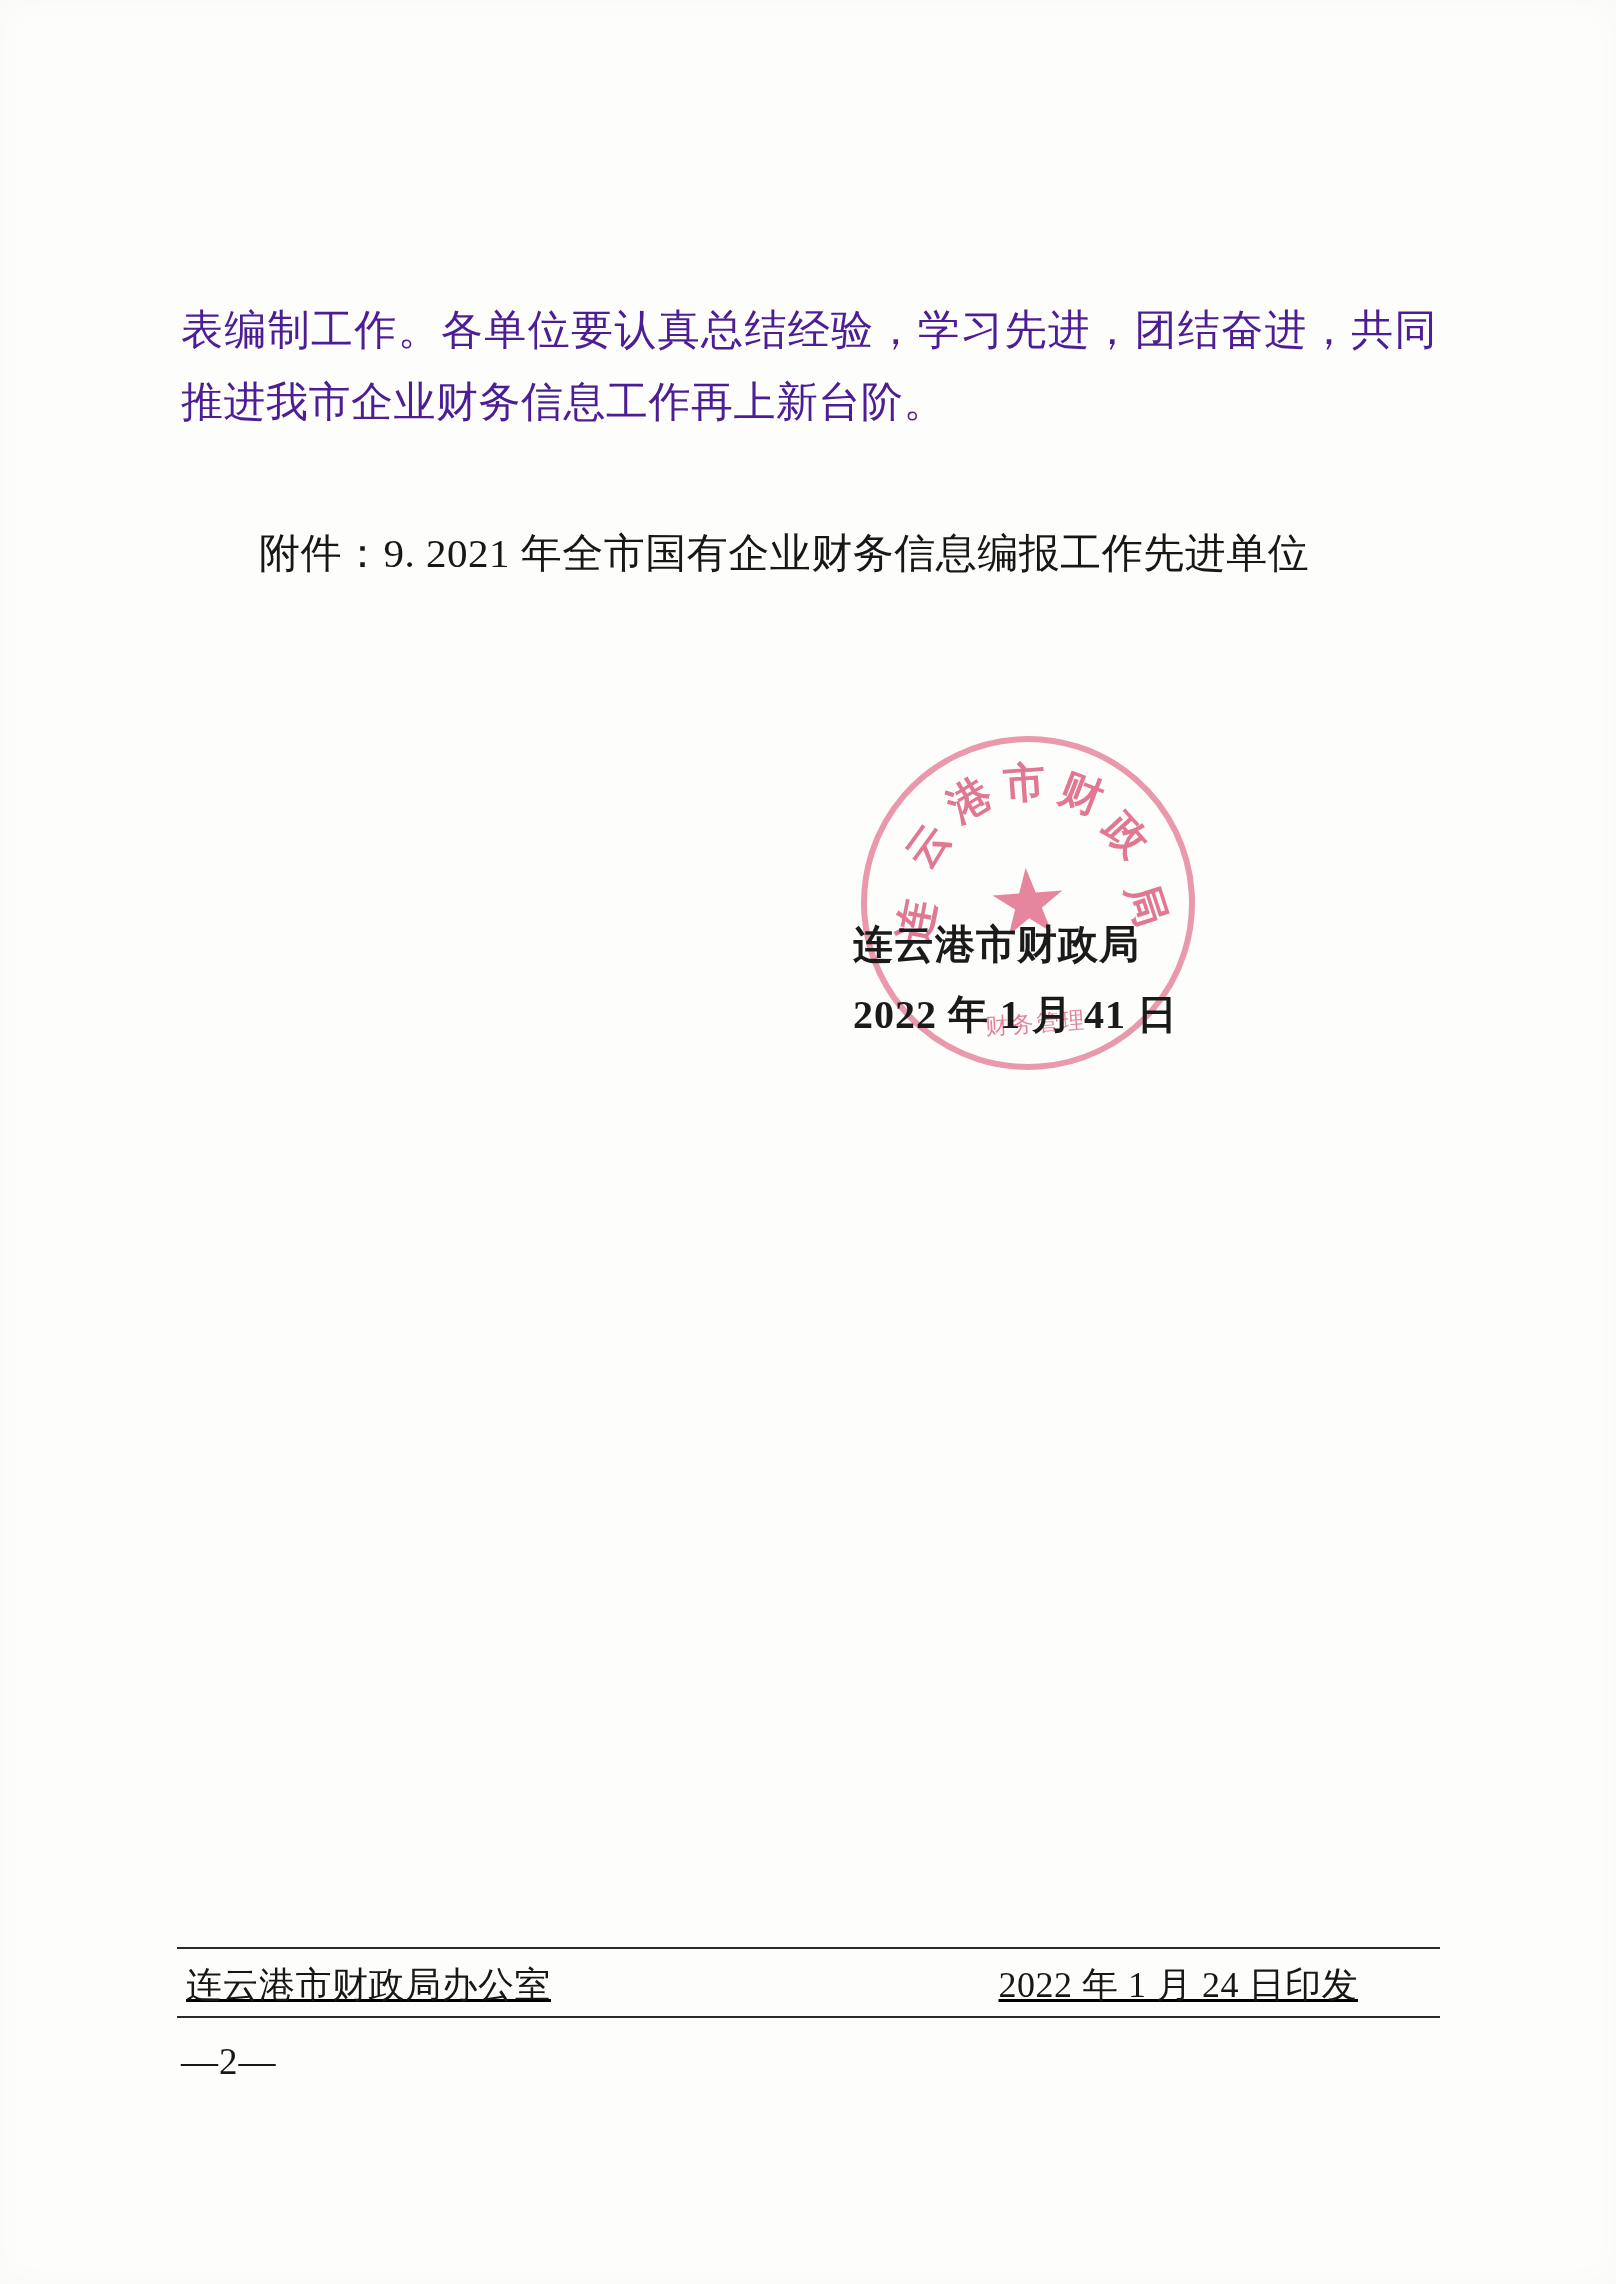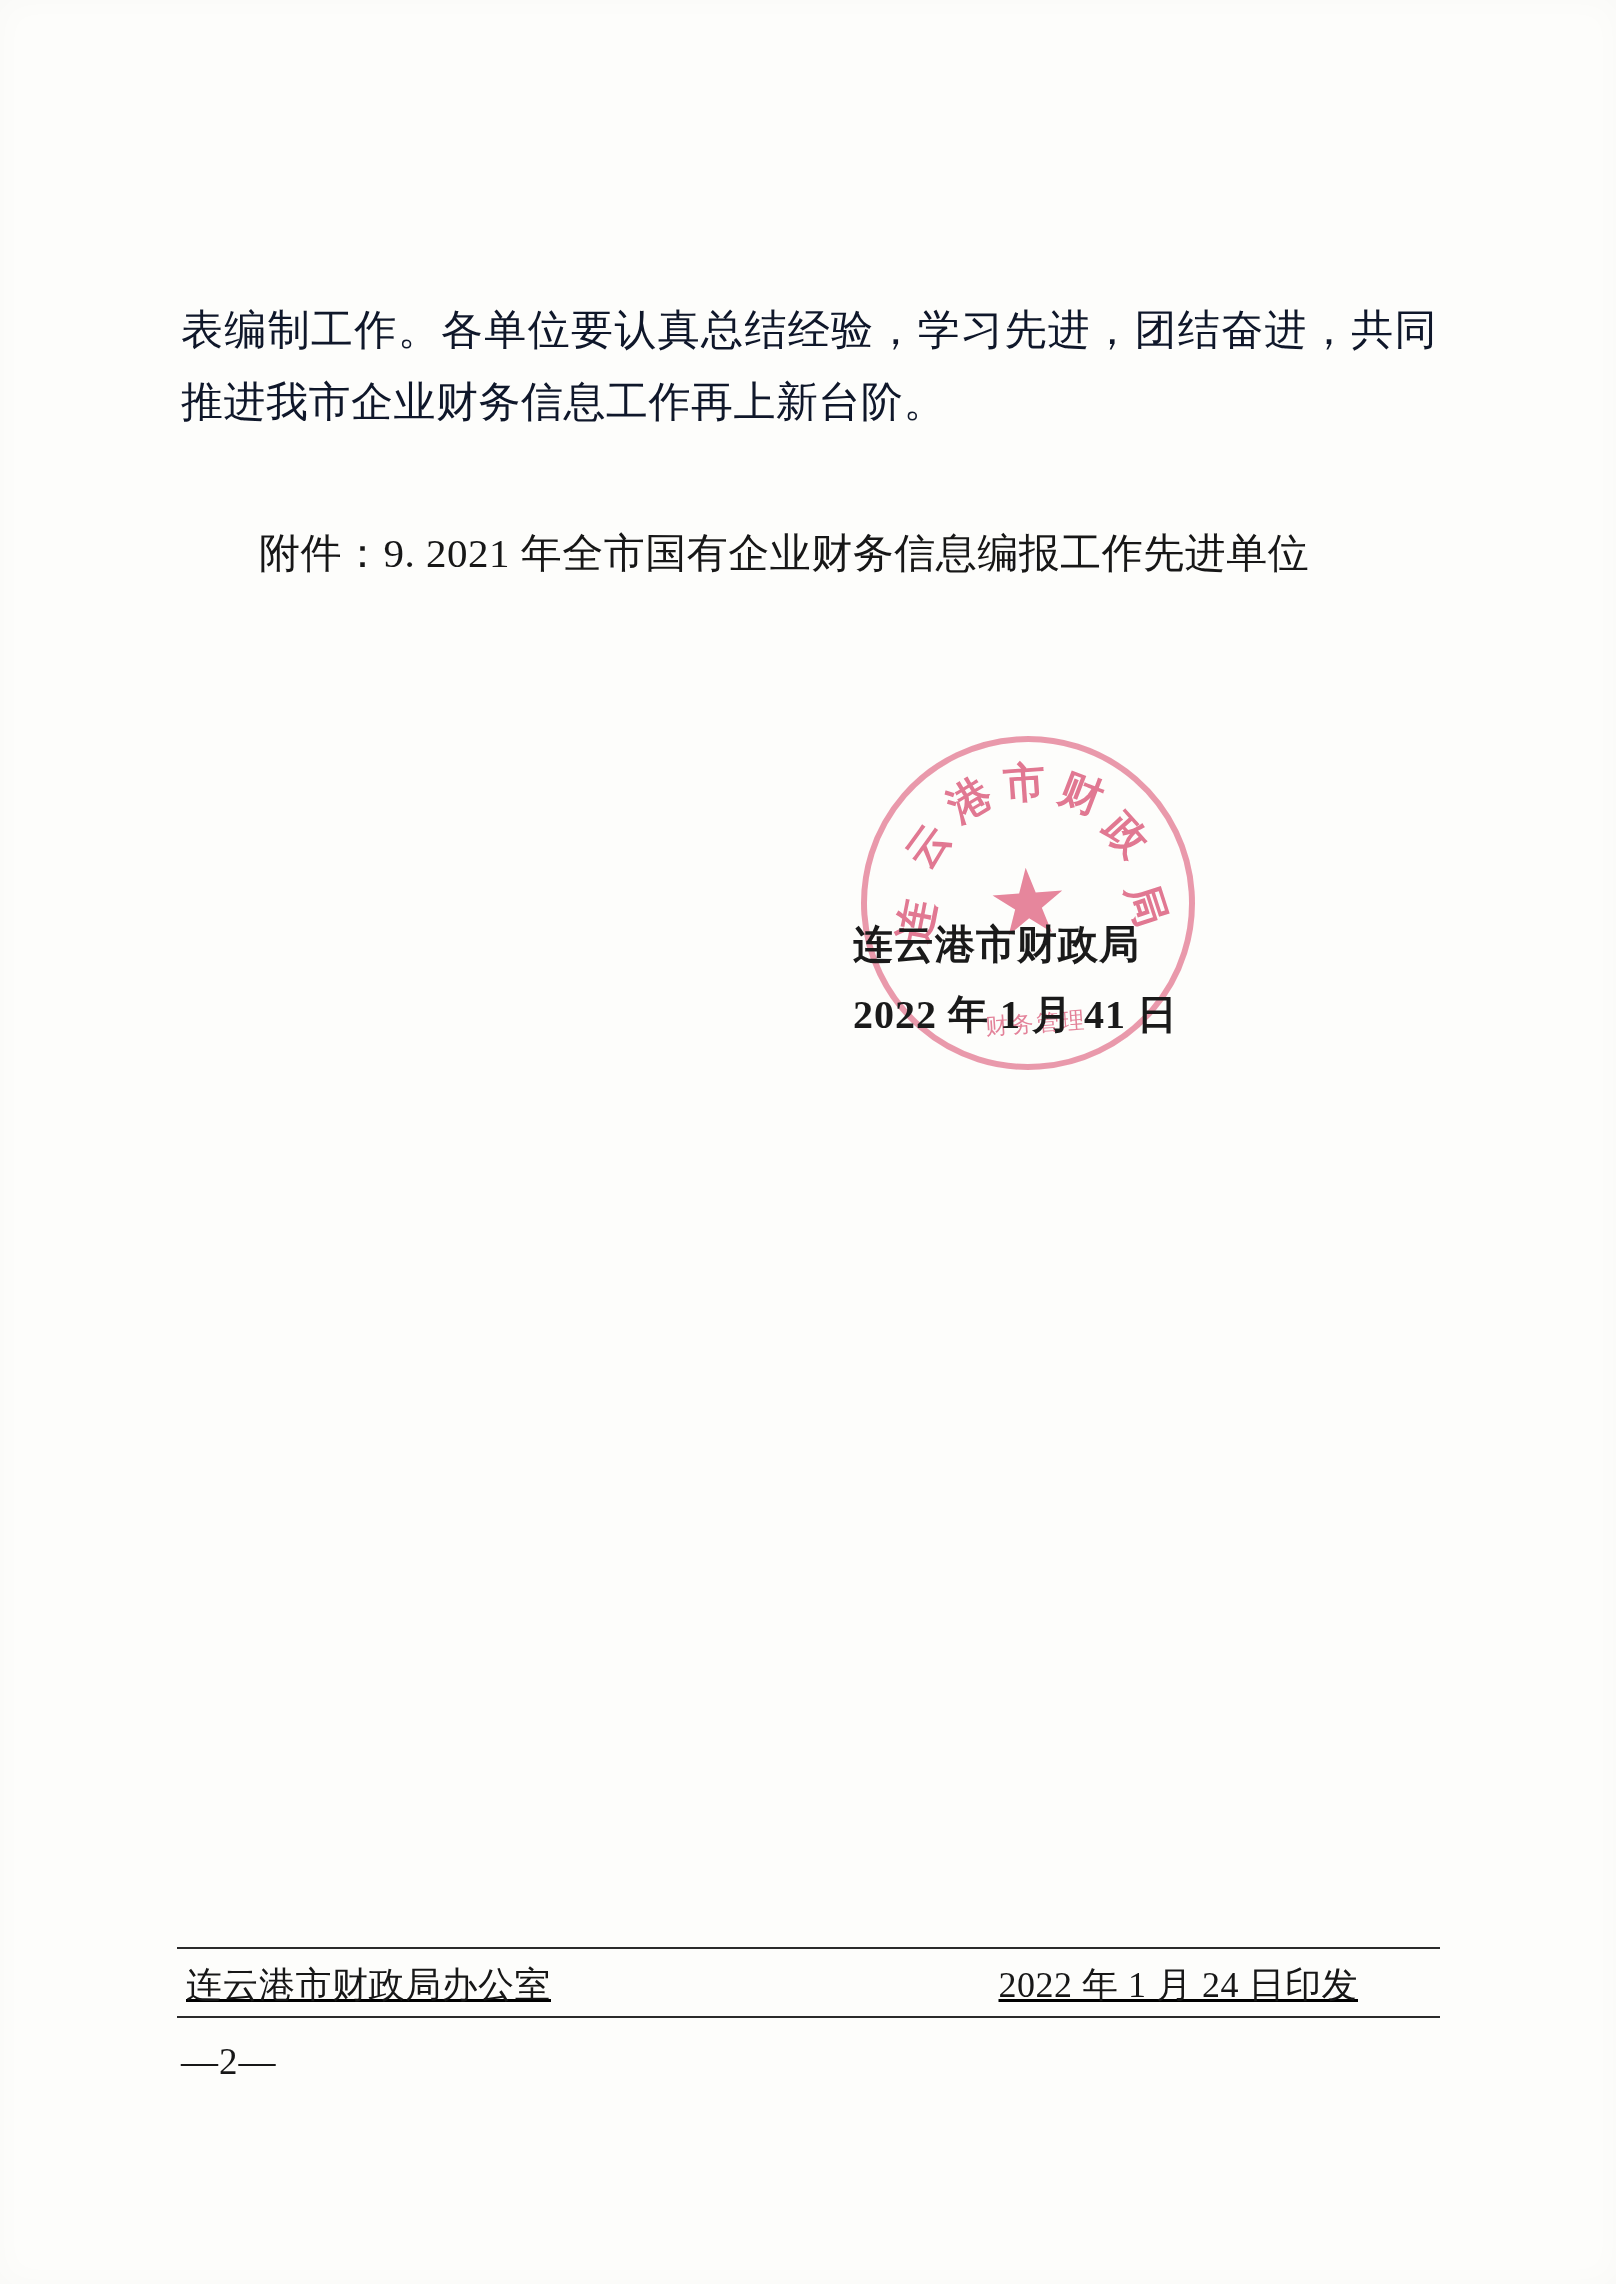--- a/index.html
+++ b/index.html
@@ -28,21 +28,21 @@
 
   .body-block {
     position: absolute;
     left: 181px;
     top: 294px;
     width: 1256px;
   }
   .para {
     font-size: 42px;
     line-height: 1.72;
-    color: #0f172a;
+    color: #4c1d95;
     letter-spacing: 0.5px;
     text-align: justify;
   }
   .attach-block {
     position: absolute;
     left: 181px;
     top: 520px;
     width: 1256px;
   }
   .attach-row {

